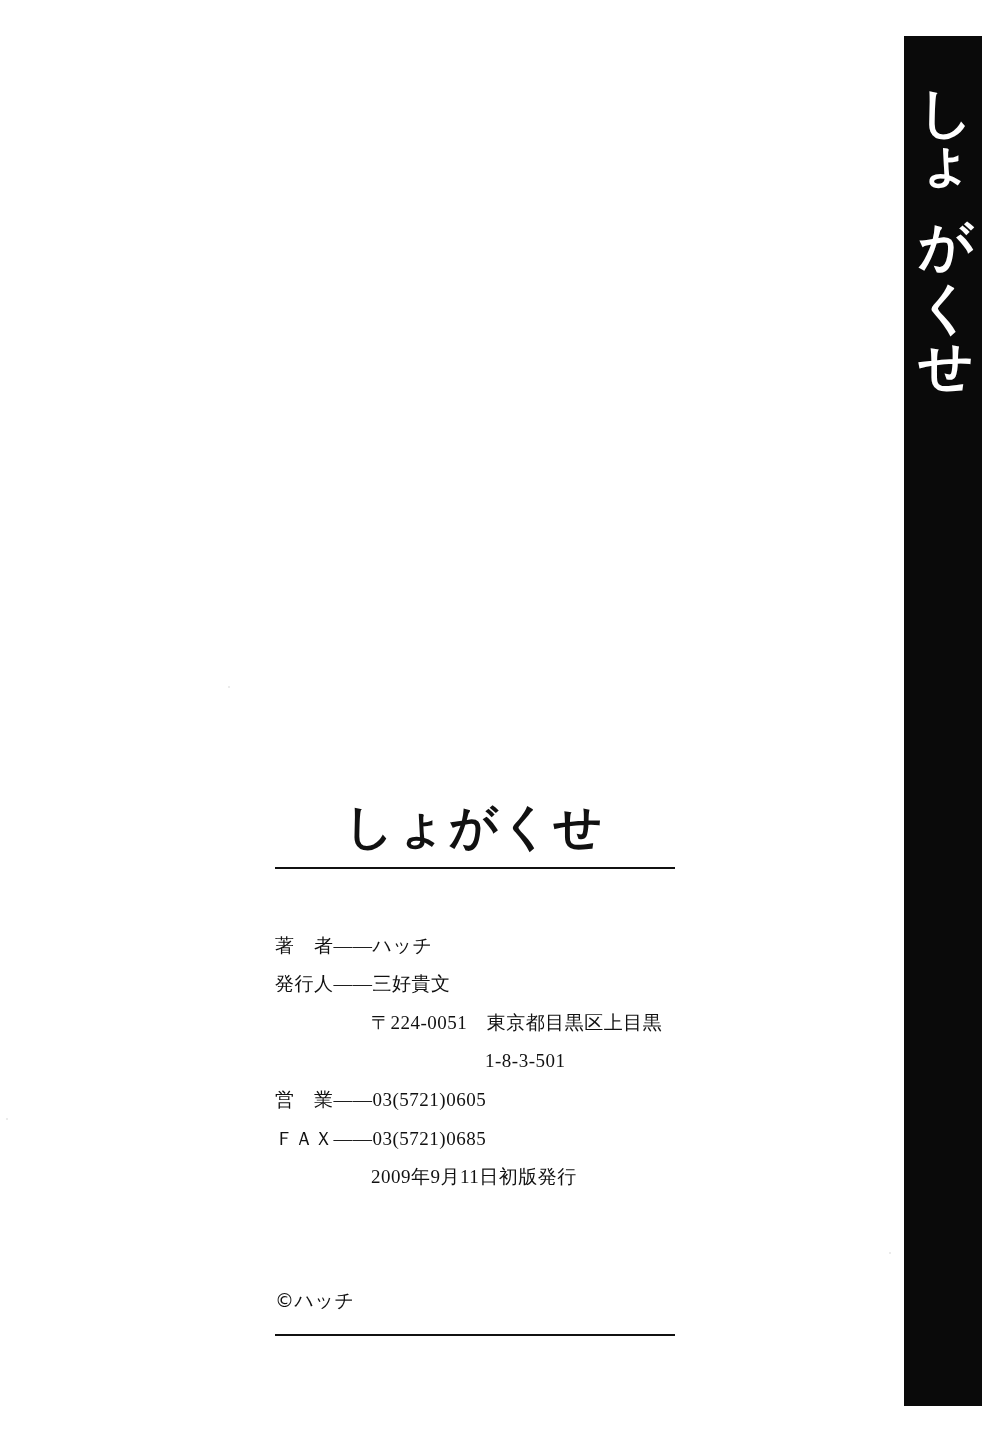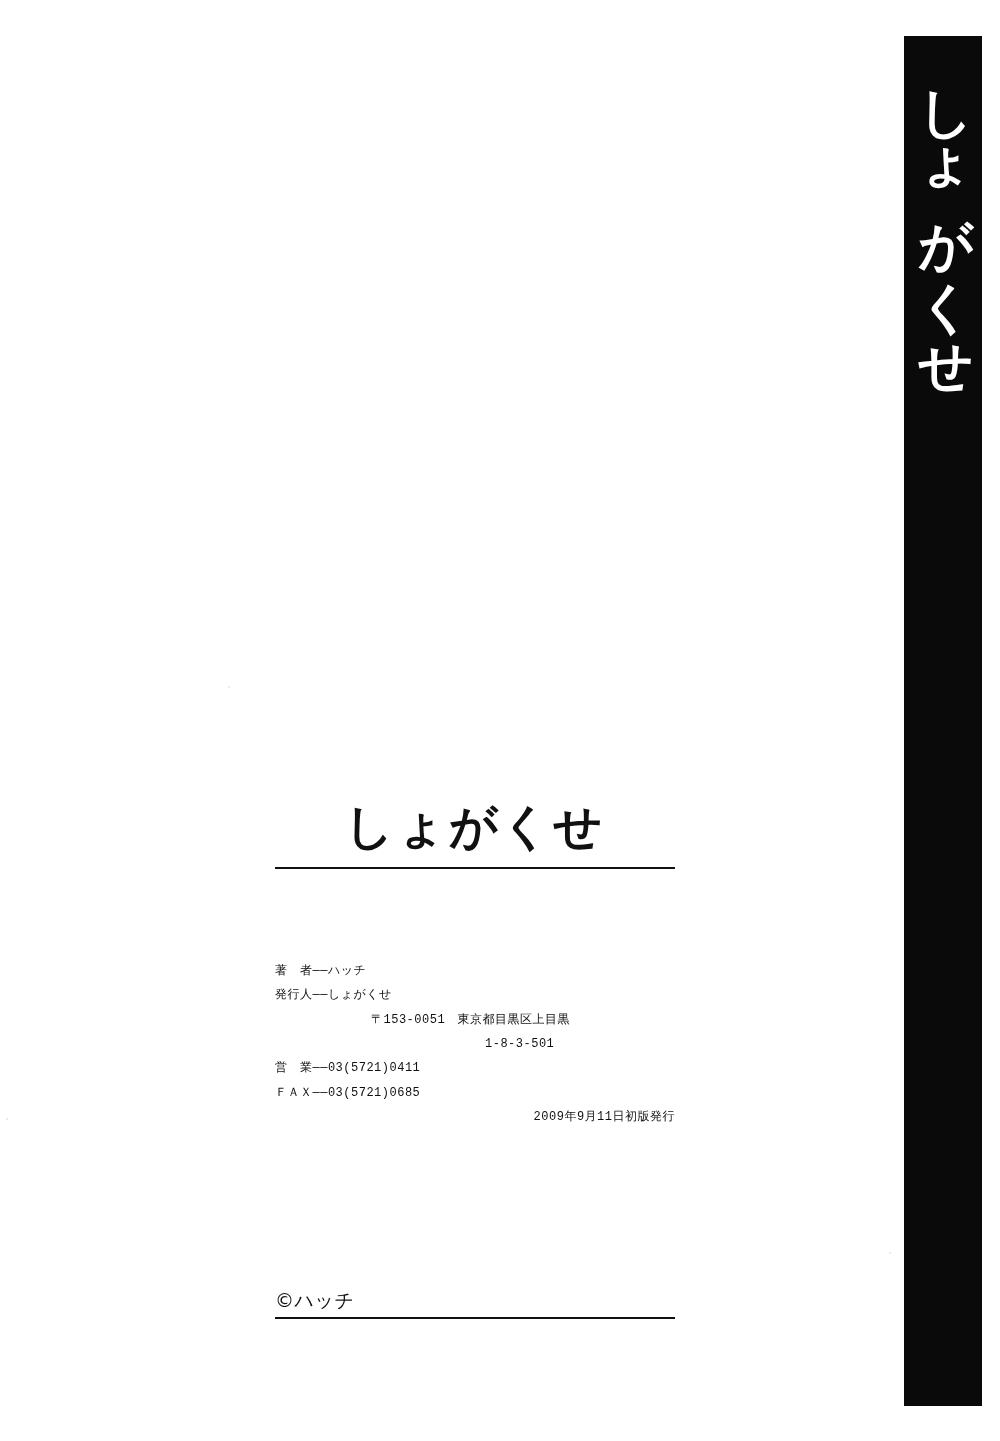--- a/index.html
+++ b/index.html
@@ -57,44 +57,44 @@
     font-weight: 700;
     letter-spacing: 3px;
     text-align: center;
     line-height: 1.1;
     padding-bottom: 14px;
     border-bottom: 2px solid #111111;
     margin: 0;
   }
 
   .credits {
-    margin-top: 90px;
-    font-family: Liberation Mono, monospace;
-    font-size: 12px;
+    margin-top: 58px;
+    font-family: Liberation Serif, serif;
+    font-size: 19px;
     line-height: 2.03;
     letter-spacing: 0.5px;
   }
   .credit-row {
     white-space: nowrap;
   }
   .credit-row.indent-1 { padding-left: 96px; }
   .credit-row.indent-2 { padding-left: 210px; }
-  .credit-row.indent-3 { padding-left: 96px; text-align: right; }
+  .credit-row.indent-3 { padding-left: 96px; }
 
   .copyright-wrap {
     position: absolute;
     left: 275px;
     top: 1288px;
     width: 400px;
   }
   .copyright {
     font-family: "DejaVu Sans", "Liberation Sans", sans-serif;
     font-size: 19px;
     letter-spacing: 0.5px;
-    padding-bottom: 3px;
+    padding-bottom: 20px;
     white-space: nowrap;
   }
   .rule {
     border-bottom: 2px solid #111111;
     width: 400px;
   }
 
   
   .speckle {
     position: absolute;
@@ -109,24 +109,24 @@
 <body>
 
 <div class="spine"></div>
 <div class="spine-title">しょがくせ</div>
 
 <div class="colophon">
   <div class="book-title">しょがくせ</div>
 
   <div class="credits">
     <div class="credit-row">著　者——ハッチ</div>
-    <div class="credit-row">発行人——しょがくせ</div>
-    <div class="credit-row indent-1">〒153-0051　東京都目黒区上目黒</div>
+    <div class="credit-row">発行人——三好貴文</div>
+    <div class="credit-row indent-1">〒224-0051　東京都目黒区上目黒</div>
     <div class="credit-row indent-2">1-8-3-501</div>
-    <div class="credit-row">営　業——03(5721)0411</div>
+    <div class="credit-row">営　業——03(5721)0605</div>
     <div class="credit-row">ＦＡＸ——03(5721)0685</div>
     <div class="credit-row indent-3">2009年9月11日初版発行</div>
   </div>
 </div>
 
 <div class="copyright-wrap">
   <div class="copyright">©ハッチ</div>
   <div class="rule"></div>
 </div>
 

